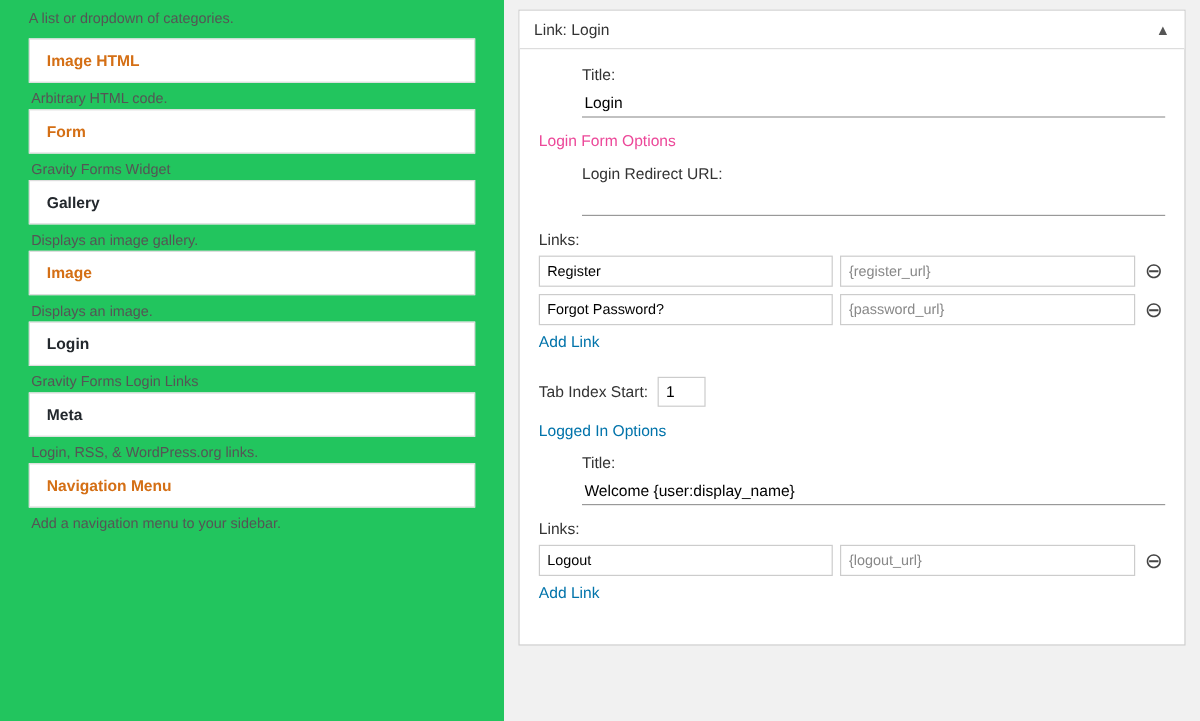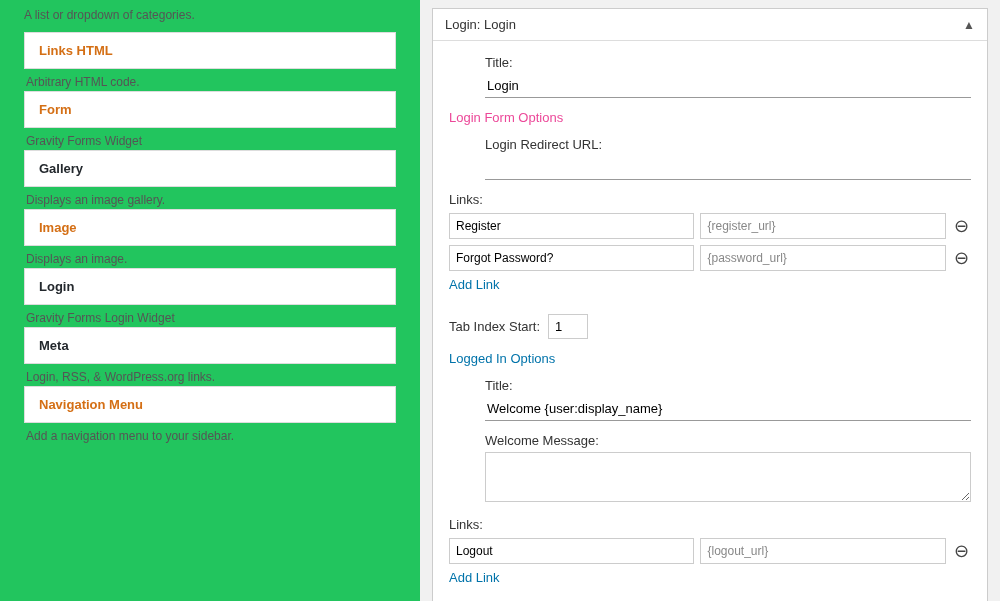--- a/index.html
+++ b/index.html
@@ -218,21 +218,21 @@
   </style>
 </head>
 <body>
 
 <div class="left-panel">
   <p class="intro-text">A list or dropdown of categories.</p>
 
   <div id="widget-list">
       <div style="margin-bottom: 2px;">
         <div class="widget-item">
-          <div class="widget-title orange">Links HTML</div>
+          <div class="widget-title orange">Image HTML</div>
         </div>
         <p class="widget-desc">Arbitrary HTML code.</p>
       </div>
       <div style="margin-bottom: 2px;">
         <div class="widget-item">
           <div class="widget-title orange">Form</div>
         </div>
         <p class="widget-desc">Gravity Forms Widget</p>
       </div>
       <div style="margin-bottom: 2px;">
@@ -244,21 +244,21 @@
       <div style="margin-bottom: 2px;">
         <div class="widget-item">
           <div class="widget-title orange">Image</div>
         </div>
         <p class="widget-desc">Displays an image.</p>
       </div>
       <div style="margin-bottom: 2px;">
         <div class="widget-item">
           <div class="widget-title">Login</div>
         </div>
-        <p class="widget-desc">Gravity Forms Login Widget</p>
+        <p class="widget-desc">Gravity Forms Login Links</p>
       </div>
       <div style="margin-bottom: 2px;">
         <div class="widget-item">
           <div class="widget-title">Meta</div>
         </div>
         <p class="widget-desc">Login, RSS, &amp; WordPress.org links.</p>
       </div>
       <div style="margin-bottom: 2px;">
         <div class="widget-item">
           <div class="widget-title orange">Navigation Menu</div>
@@ -267,21 +267,21 @@
       </div>
     </div>
 </div>
 
 <div class="right-panel">
   <div class="right-panel-scroll">
     <div class="widget-form-container">
 
       <div class="widget-form-header">
         <span class="widget-form-header-title">
-          <span>Login:</span>
+          <span>Link:</span>
           <span>Login</span>
         </span>
         <span class="collapse-arrow">▲</span>
       </div>
 
       <div class="widget-form-body">
 
         <div class="form-row">
           <label>Title:</label>
           <input type="text" id="title-field" value="Login" style="">
@@ -316,24 +316,20 @@
           <input type="text" id="tab-index-field" value="1" style="">
         </div>
 
         <a href="#" class="section-divider">Logged In Options</a>
 
         <div class="form-row">
           <label>Title:</label>
           <input type="text" id="logged-in-title-field" value="Welcome {user:display_name}" style="">
         </div>
 
-        <div class="form-row">
-          <label>Welcome Message:</label>
-          <textarea class="textarea-field" id="welcome-message-field" style=""></textarea>
-        </div>
 
         <div class="links-section">
           <span class="section-label">Links:</span>
           <div id="logged-in-links-rows">
               <div class="link-row">
                 <input type="text" value="Logout" style="">
                 <input type="text" class="url-input" value="{logout_url}" style="">
                 <button class="remove-link-btn">⊖</button>
               </div>
             </div>

